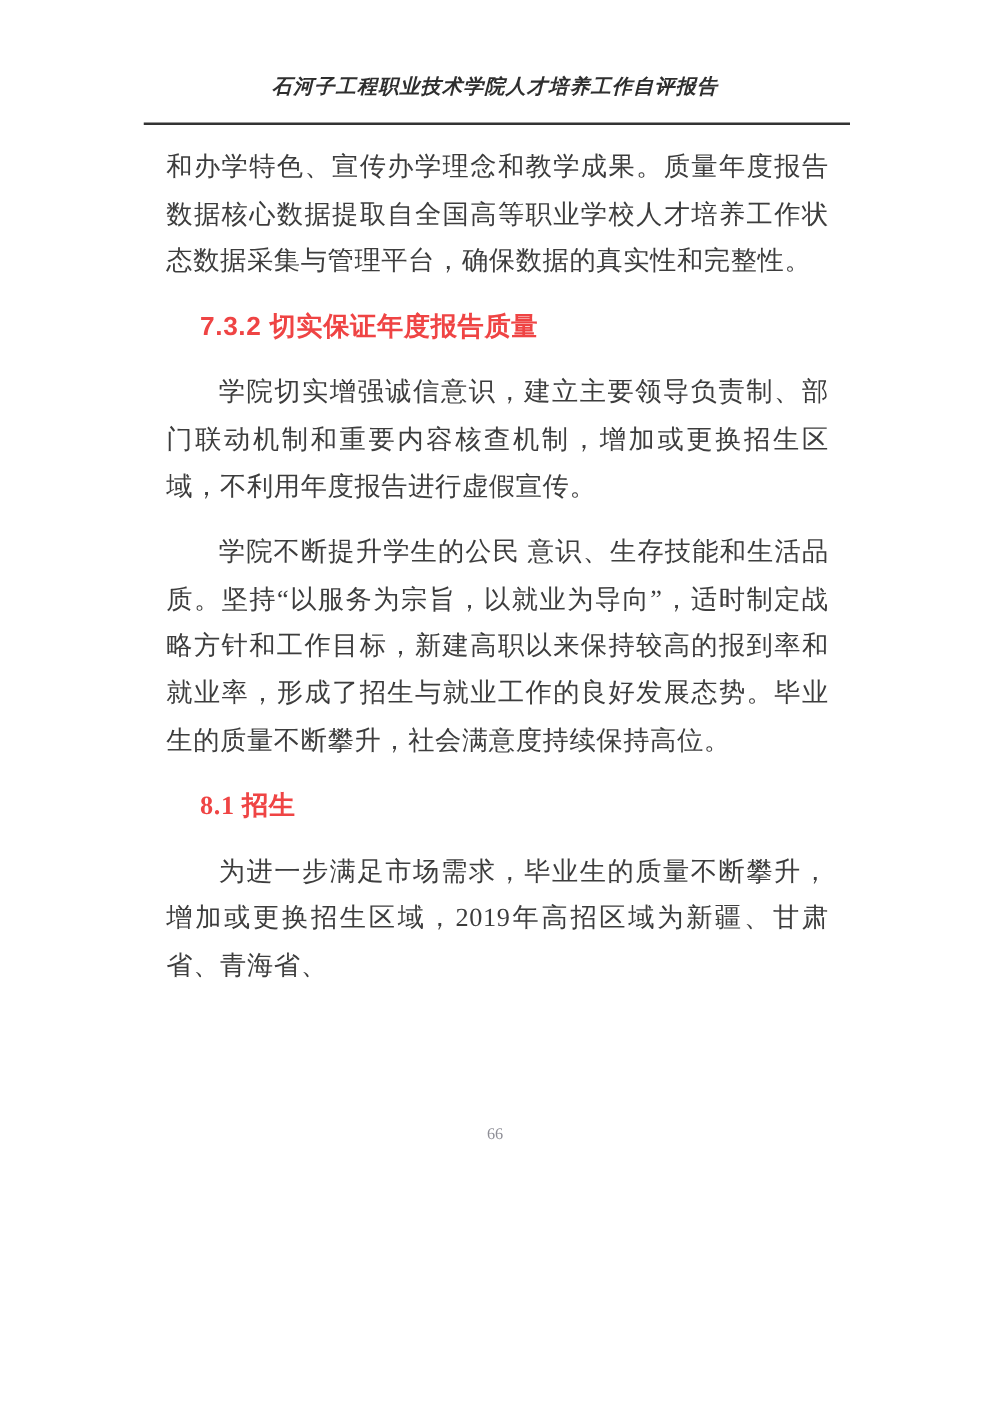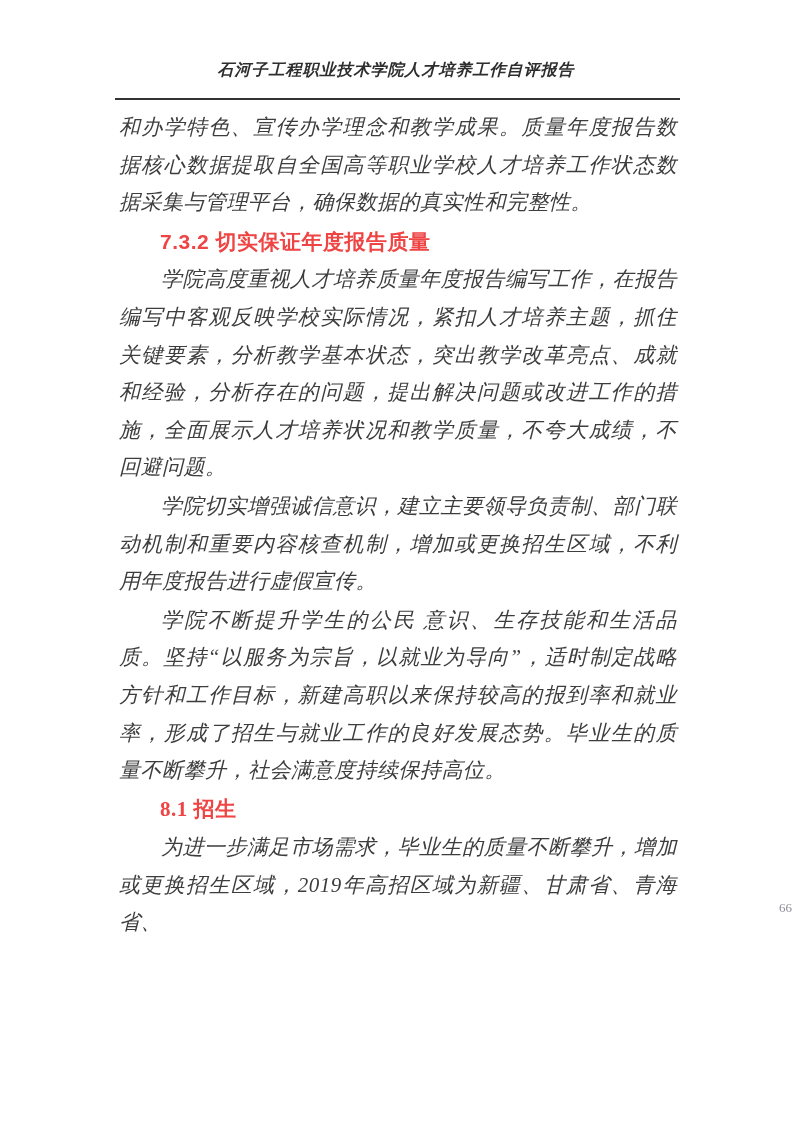--- a/index.html
+++ b/index.html
@@ -39,23 +39,22 @@
   
   .doc-body {
     margin: 9px 114px 0 118px;
     font-size: 21px;
     line-height: 37.6px;
     text-align: justify;
     text-justify: inter-ideograph;
     letter-spacing: 0.5px;
   }
   .doc-body p {
-    margin: 1px;
+    margin: 15px;
     text-indent: 2em;
-    font-style: italic;
   }
   .doc-body p.continuation {
     text-indent: 0;
   }
   .doc-body h3 {
     margin: 0;
     font-size: 21px;
     line-height: 37.6px;
     font-weight: 700;
     text-indent: 2em;
@@ -67,21 +66,21 @@
   }
   .heading-kai {
     font-family: Liberation Serif, serif;
   }
   
   .doc-footer {
     position: absolute;
     left: 0;
     right: 0;
     bottom: 48px;
-    text-align: right;
+    text-align: center;
   }
   .page-number {
     font-size: 13px;
     line-height: 15px;
     color: #8e8e96;
     font-family: "Liberation Serif", serif;
   }
 </style>
 </head>
 <body>
@@ -91,21 +90,20 @@
   <header class="doc-header">
     <div class="doc-header-title">石河子工程职业技术学院人才培养工作自评报告</div>
     <div class="doc-header-rule"></div>
   </header>
 
   <main class="doc-body">
     <p class="continuation">和办学特色、宣传办学理念和教学成果。质量年度报告数据核心数据提取自全国高等职业学校人才培养工作状态数据采集与管理平台，确保数据的真实性和完整性。</p>
 
     <h3 class="heading-hei">7.3.2 切实保证年度报告质量</h3>
 
-    <p>学院高度重视人才培养质量年度报告编写工作，在报告编写中客观反映学校实际情况，紧扣人才培养主题，抓住关键要素，分析教学基本状态，突出教学改革亮点、成就和经验，分析存在的问题，提出解决问题或改进工作的措施，全面展示人才培养状况和教学质量，不夸大成绩，不回避问题。</p>
 
     <p>学院切实增强诚信意识，建立主要领导负责制、部门联动机制和重要内容核查机制，增加或更换招生区域，不利用年度报告进行虚假宣传。</p>
 
 
 
     <p>学院不断提升学生的公民 意识、生存技能和生活品质。坚持“以服务为宗旨，以就业为导向”，适时制定战略方针和工作目标，新建高职以来保持较高的报到率和就业率，形成了招生与就业工作的良好发展态势。毕业生的质量不断攀升，社会满意度持续保持高位。</p>
 
     <h3 class="heading-kai">8.1 招生</h3>
 
     <p>为进一步满足市场需求，毕业生的质量不断攀升，增加或更换招生区域，2019年高招区域为新疆、甘肃省、青海省、</p>

